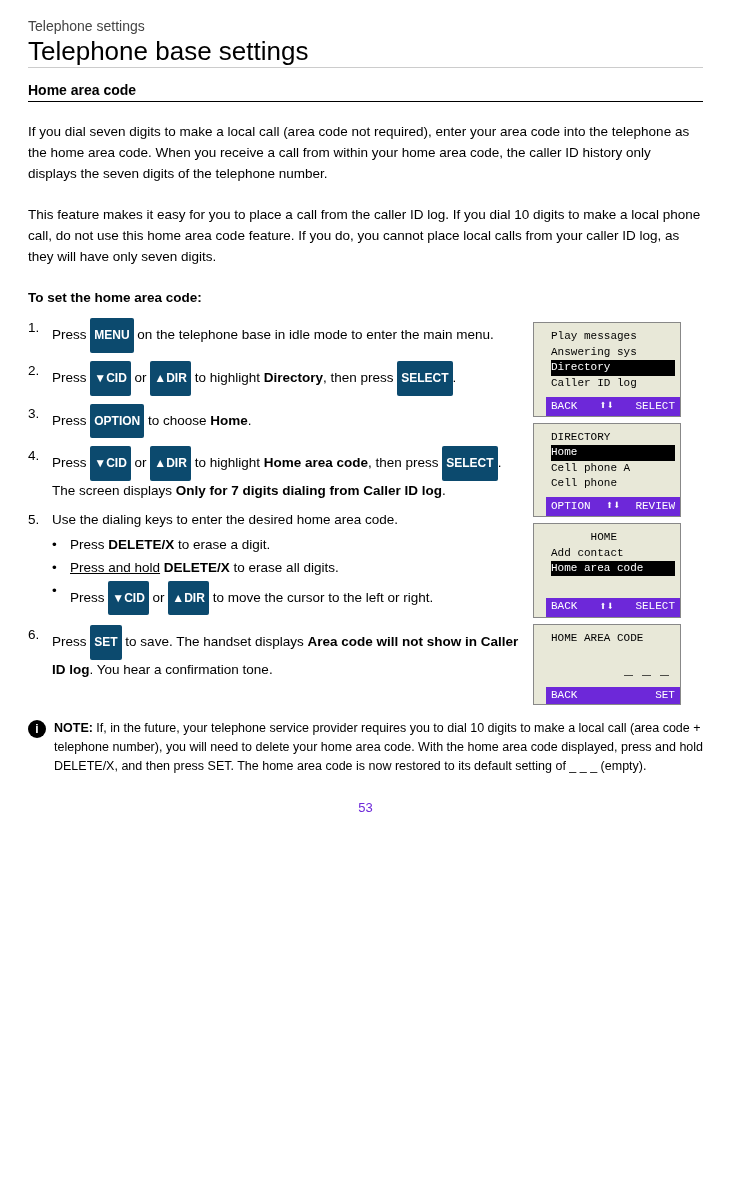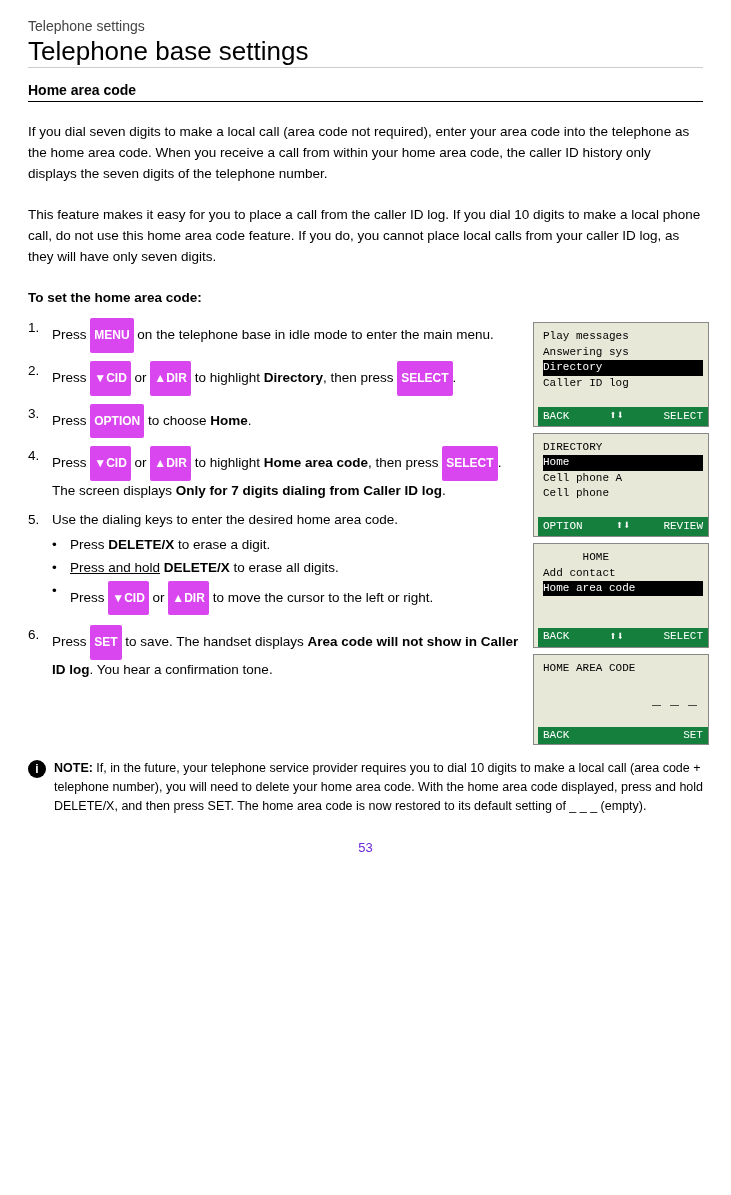--- a/index.html
+++ b/index.html
@@ -82,21 +82,21 @@
     .step-num {
       font-size: 13.5px;
       min-width: 18px;
       font-weight: normal;
     }
 
     .step-content { flex: 1; }
 
     .key-label {
       display: inline-block;
-      background: #d946ef;
+      background: #0c4a6e;
       color: #fff;
       padding: 8px 4px;
       font-size: 12px;
       font-weight: bold;
       border-radius: 2px;
       font-family: Arial, sans-serif;
     }
 
     .sub-bullet-list {
       list-style: none;
@@ -109,26 +109,26 @@
       gap: 6px;
       font-size: 13.5px;
       line-height: 1.55;
       margin-bottom: 2px;
     }
 
     .bullet-dot { min-width: 12px; }
 
     
     .phone-screen {
-      width: 176px;
+      width: 148px;
       background: #e8e8d8;
       border: 1.5px solid #888;
       font-family: 'Courier New', Courier, monospace;
       font-size: 11px;
-      padding: 4px 0 0 4px;
+      padding: 4px 0 0 12px;
       line-height: 1.4;
     }
 
     .screen-body {
       padding: 2px 5px 3px 5px;
     }
 
     .screen-line {
       display: block;
       color: #000;
@@ -138,25 +138,25 @@
 
     .screen-line.highlighted {
       background: #000;
       color: #fff;
     }
 
     .screen-footer {
       display: flex;
       justify-content: space-between;
       align-items: center;
-      background: #15803d;
+      background: #6d28d9;
       color: #fff;
       padding: 1px 5px;
       font-size: 11px;
-      margin-top: 13px;
+      margin-top: 3px;
       font-family: 'Courier New', Courier, monospace;
       gap: 8px;
     }
 
     .arrow-updown {
       font-size: 12px;
       color: #fff;
     }
 
     .note-block {

